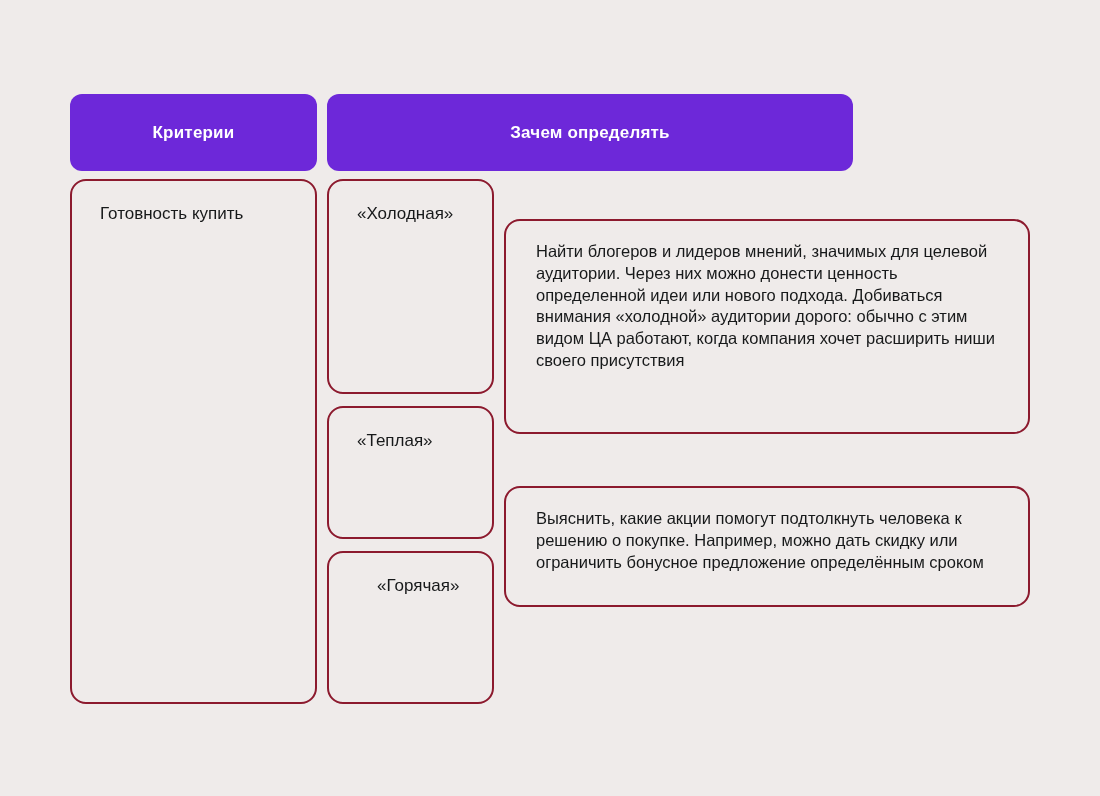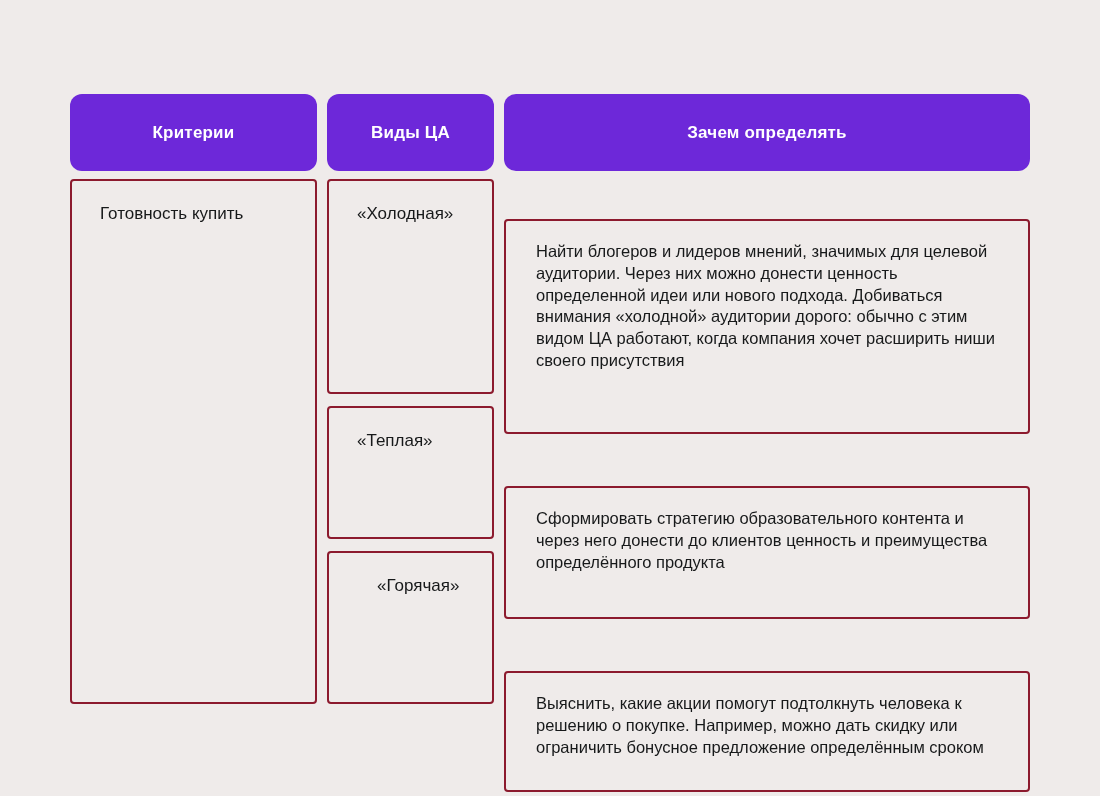--- a/index.html
+++ b/index.html
@@ -49,21 +49,21 @@
   
   .body-area {
     display: flex;
     gap: 10px;
     margin-top: 8px;
   }
 
   .cell {
     background: #efebea;
     border: 2px solid #8c1a2e;
-    border-radius: 4px;
+    border-radius: 16px;
     box-sizing: border-box;
     padding: 22px 20px 18px 28px;
     color: #17191a;
     font-size: 16.5px;
     line-height: 1.33;
   }
 
   
   .criteria-cell {
     height: 525px;
@@ -96,23 +96,20 @@
 </style>
 </head>
 <body>
 
 <div class="table-wrap">
 
   <div class="header-row">
     <div class="header-cell col-1">
       <span>Критерии</span>
     </div>
-    <div class="header-cell col-2">
-      <span>Виды ЦА</span>
-    </div>
     <div class="header-cell col-3">
       <span>Зачем определять</span>
     </div>
   </div>
 
   <div class="body-area">
 
     <div class="col-1">
       <div class="cell criteria-cell">
         <span class="cell-text">Готовность купить</span>
@@ -128,22 +125,19 @@
       </div>
       <div class="cell type-cell type-cell-3">
         <span class="cell-text">«Горячая»</span>
       </div>
     </div>
 
     <div class="col-3 stack">
       <div class="cell desc-cell desc-cell-1">
         <span class="cell-text">Найти блогеров и лидеров мнений, значимых для целевой аудитории. Через них можно донести ценность определенной идеи или нового подхода. Добиваться внимания «холодной» аудитории дорого: обычно с этим видом ЦА работают, когда компания хочет расширить ниши своего присутствия</span>
       </div>
-      <div class="cell desc-cell desc-cell-2">
-        <span class="cell-text">Сформировать стратегию образовательного контента и через него донести до клиентов ценность и преимущества определённого продукта</span>
-      </div>
       <div class="cell desc-cell desc-cell-3">
         <span class="cell-text">Выяснить, какие акции помогут подтолкнуть человека к решению о покупке. Например, можно дать скидку или ограничить бонусное предложение определённым сроком</span>
       </div>
     </div>
 
   </div>
 </div>
 
 </body></html>

